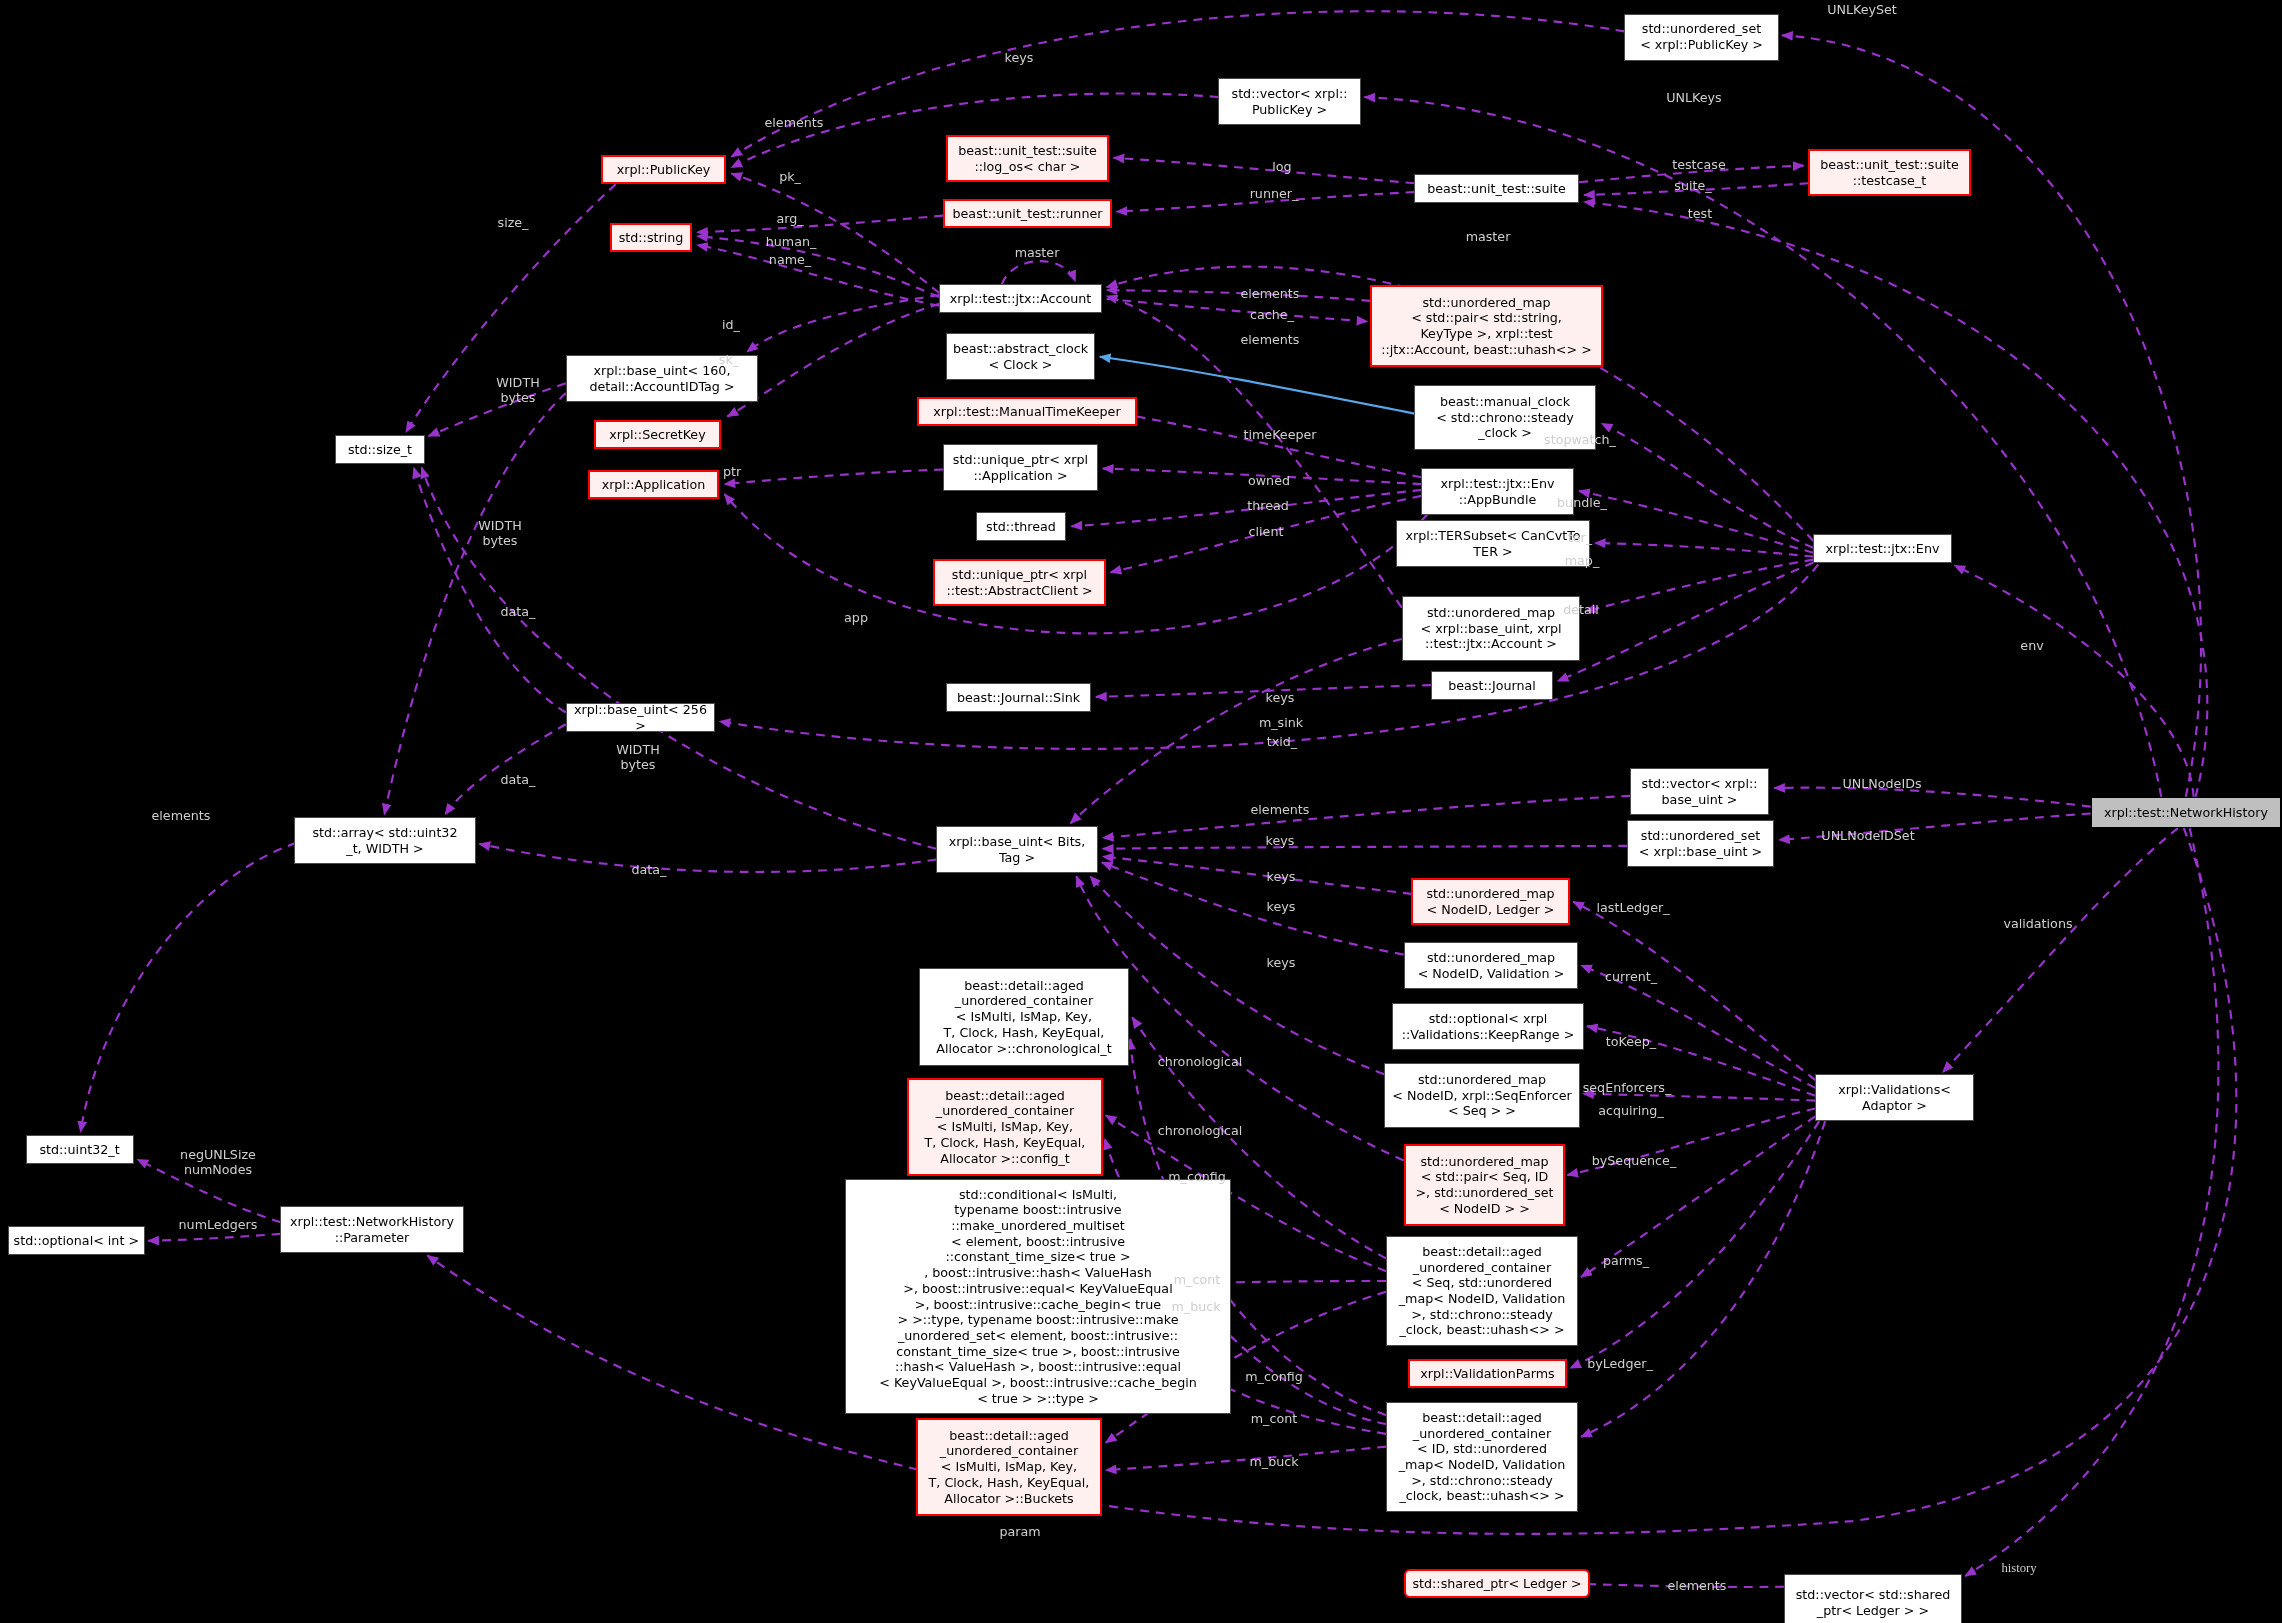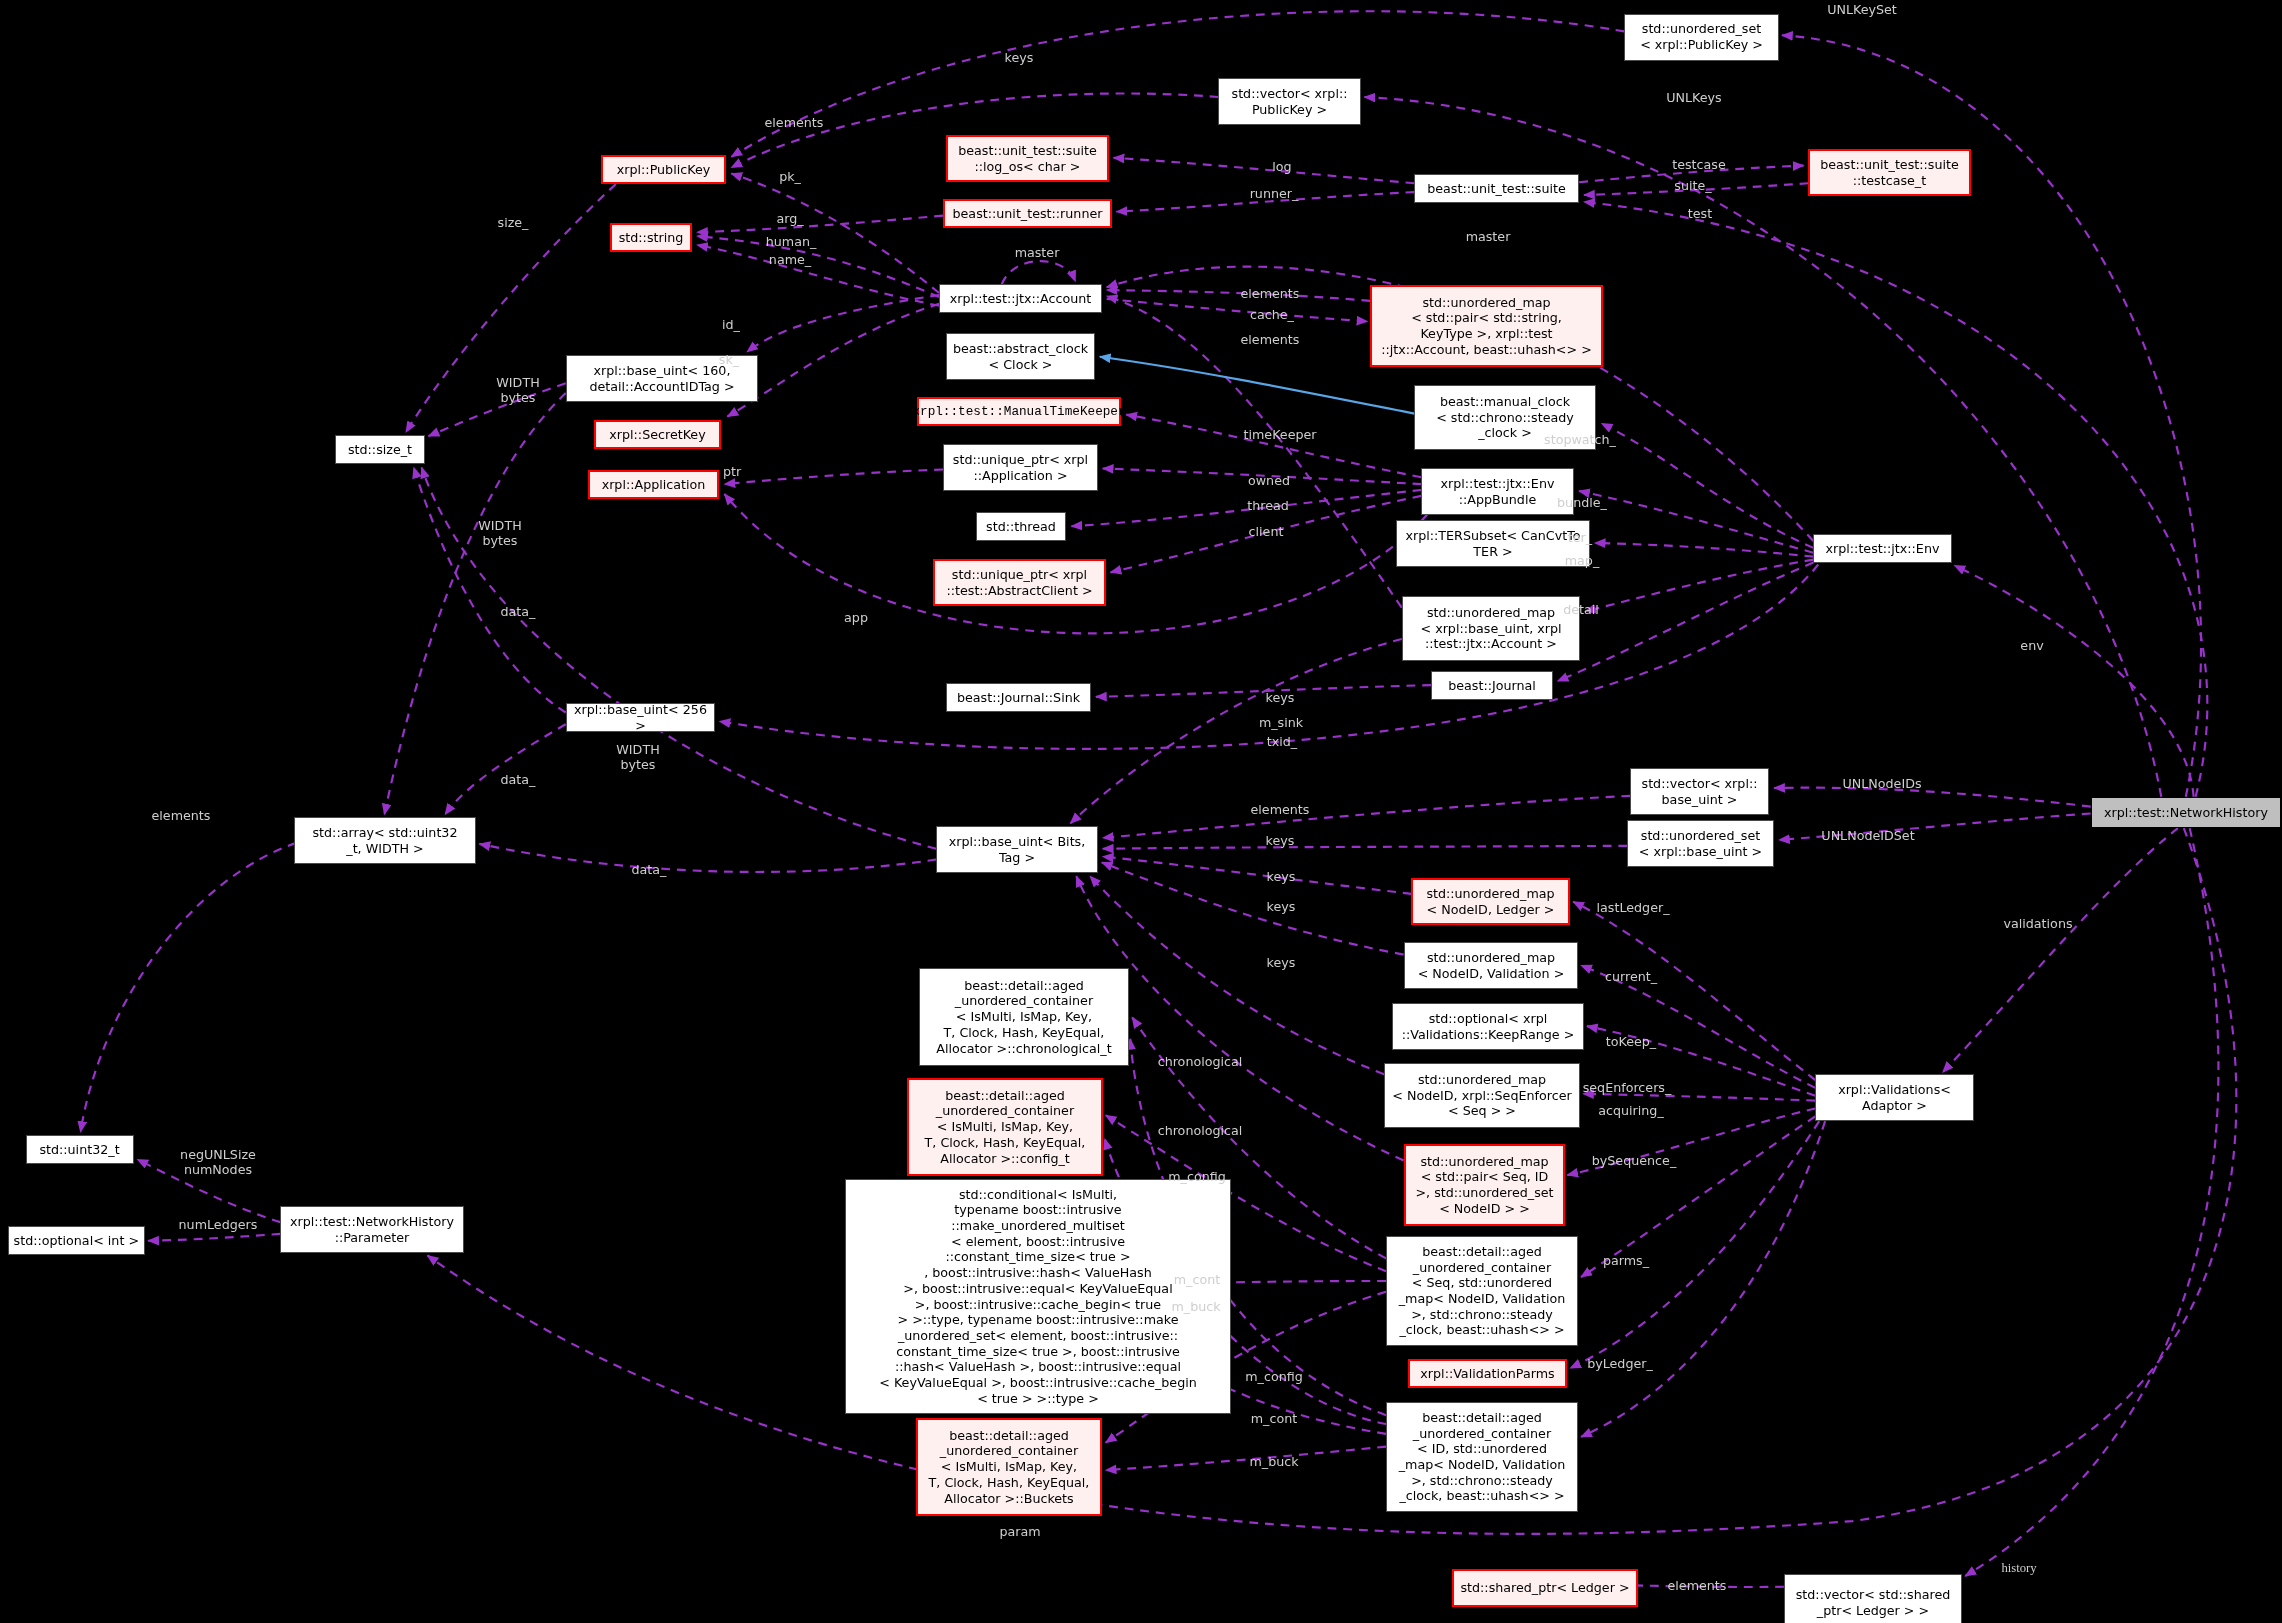--- a/index.html
+++ b/index.html
@@ -121,21 +121,21 @@
     <div class="node red" style="left: 1370px; top: 285px; width: 233px; height: 82px;">std::unordered_map
 &lt; std::pair&lt; std::string,
  KeyType &gt;, xrpl::test
 ::jtx::Account, beast::uhash&lt;&gt; &gt;</div>
     <div class="node" style="left: 1414px; top: 385px; width: 182px; height: 65px;">beast::manual_clock
 &lt; std::chrono::steady
 _clock &gt;</div>
     <div class="node" style="left: 566px; top: 355px; width: 192px; height: 47px;">xrpl::base_uint&lt; 160,
 detail::AccountIDTag &gt;</div>
     <div class="node red" style="left: 594px; top: 420px; width: 127px; height: 29px;">xrpl::SecretKey</div>
-    <div class="node red" style="left: 917px; top: 397px; width: 204px; height: 29px; font-family: Liberation Mono, monospace;">xrpl::test::ManualTimeKeeper</div>
+    <div class="node red" style="left: 917px; top: 397px; width: 220px; height: 29px;">xrpl::test::ManualTimeKeeper</div>
     <div class="node" style="left: 335px; top: 435px; width: 90px; height: 29px;">std::size_t</div>
     <div class="node" style="left: 943px; top: 444px; width: 155px; height: 47px;">std::unique_ptr&lt; xrpl
 ::Application &gt;</div>
     <div class="node red" style="left: 588px; top: 470px; width: 131px; height: 29px;">xrpl::Application</div>
     <div class="node" style="left: 976px; top: 512px; width: 90px; height: 29px;">std::thread</div>
     <div class="node" style="left: 1421px; top: 468px; width: 153px; height: 47px;">xrpl::test::jtx::Env
 ::AppBundle</div>
     <div class="node" style="left: 1396px; top: 520px; width: 194px; height: 47px;">xrpl::TERSubset&lt; CanCvtTo
 TER &gt;</div>
     <div class="node red" style="left: 933px; top: 559px; width: 173px; height: 47px;">std::unique_ptr&lt; xrpl
@@ -211,21 +211,21 @@
 _unordered_container
 &lt; IsMulti, IsMap, Key,
  T, Clock, Hash, KeyEqual,
  Allocator &gt;::Buckets</div>
     <div class="node" style="left: 25.5px; top: 1135px; width: 108px; height: 29px;">std::uint32_t</div>
     <div class="node" style="left: 7.8px; top: 1226px; width: 137px; height: 29px;">std::optional&lt; int &gt;</div>
     <div class="node" style="left: 280px; top: 1206px; width: 184px; height: 47px;">xrpl::test::NetworkHistory
 ::Parameter</div>
     <div class="node" style="left: 1784px; top: 1574px; width: 178px; height: 58px;">std::vector&lt; std::shared
 _ptr&lt; Ledger &gt; &gt;</div>
-    <div class="node red" style="left: 1452px; top: 1569px; width: 186px; height: 38px;">std::shared_ptr&lt; Ledger &gt;</div>
+    <div class="node red" style="left: 1404px; top: 1569px; width: 186px; height: 29px; border-radius: 6px;">std::shared_ptr&lt; Ledger &gt;</div>
     <div class="node main" style="left: 2091px; top: 797px; width: 190px; height: 31px;">xrpl::test::NetworkHistory</div>
     <div class="elabel" style="left: 1019px; top: 58px;">keys</div>
     <div class="elabel" style="left: 794px; top: 123px;">elements</div>
     <div class="elabel" style="left: 1862px; top: 9.8px;">UNLKeySet</div>
     <div class="elabel" style="left: 1694px; top: 98px;">UNLKeys</div>
     <div class="elabel" style="left: 1282px; top: 167px;">log</div>
     <div class="elabel" style="left: 1274px; top: 194px;">runner_</div>
     <div class="elabel" style="left: 1699px; top: 165px;">testcase</div>
     <div class="elabel" style="left: 1693px; top: 186px;">suite_</div>
     <div class="elabel" style="left: 1700px; top: 214px;">test</div>

